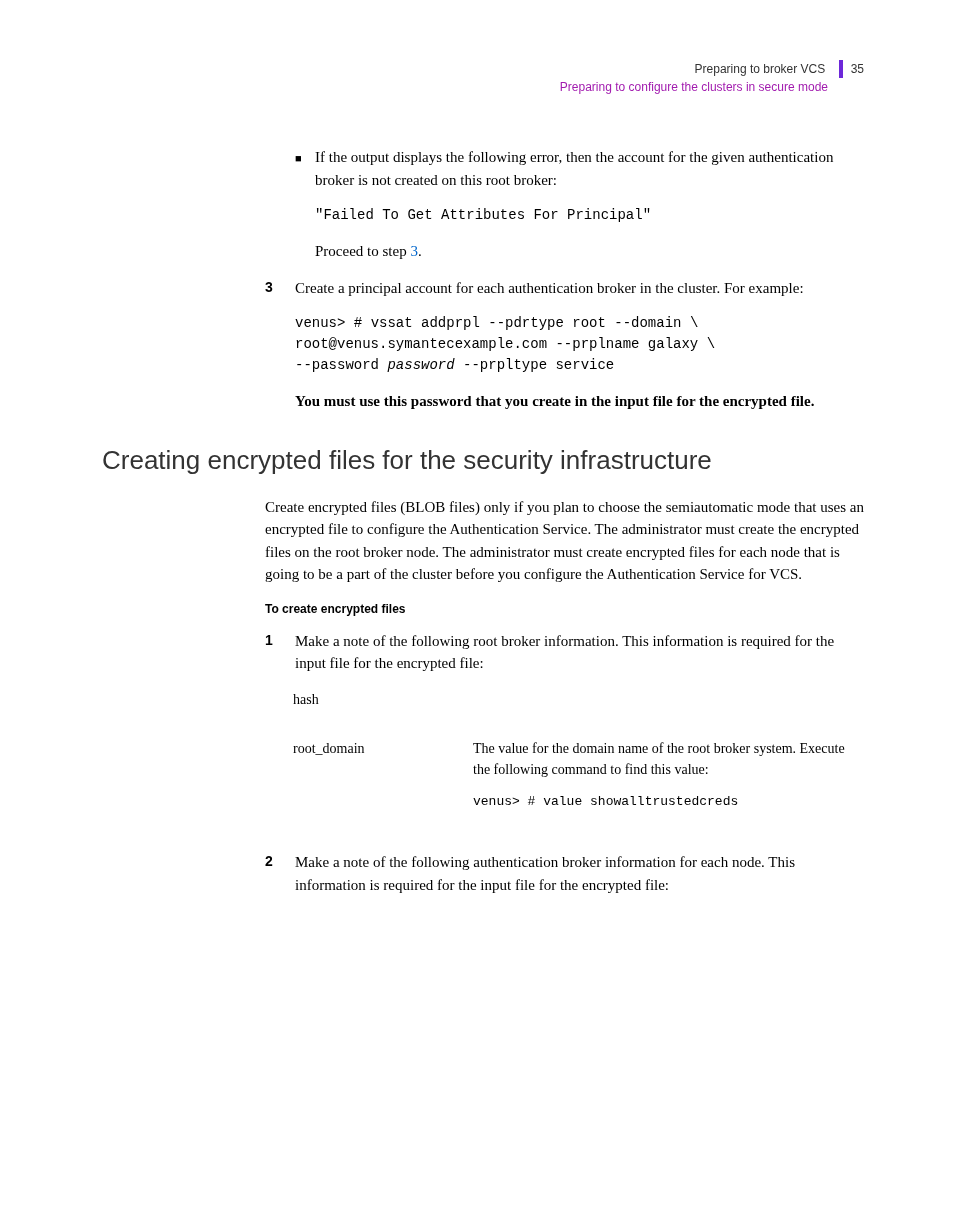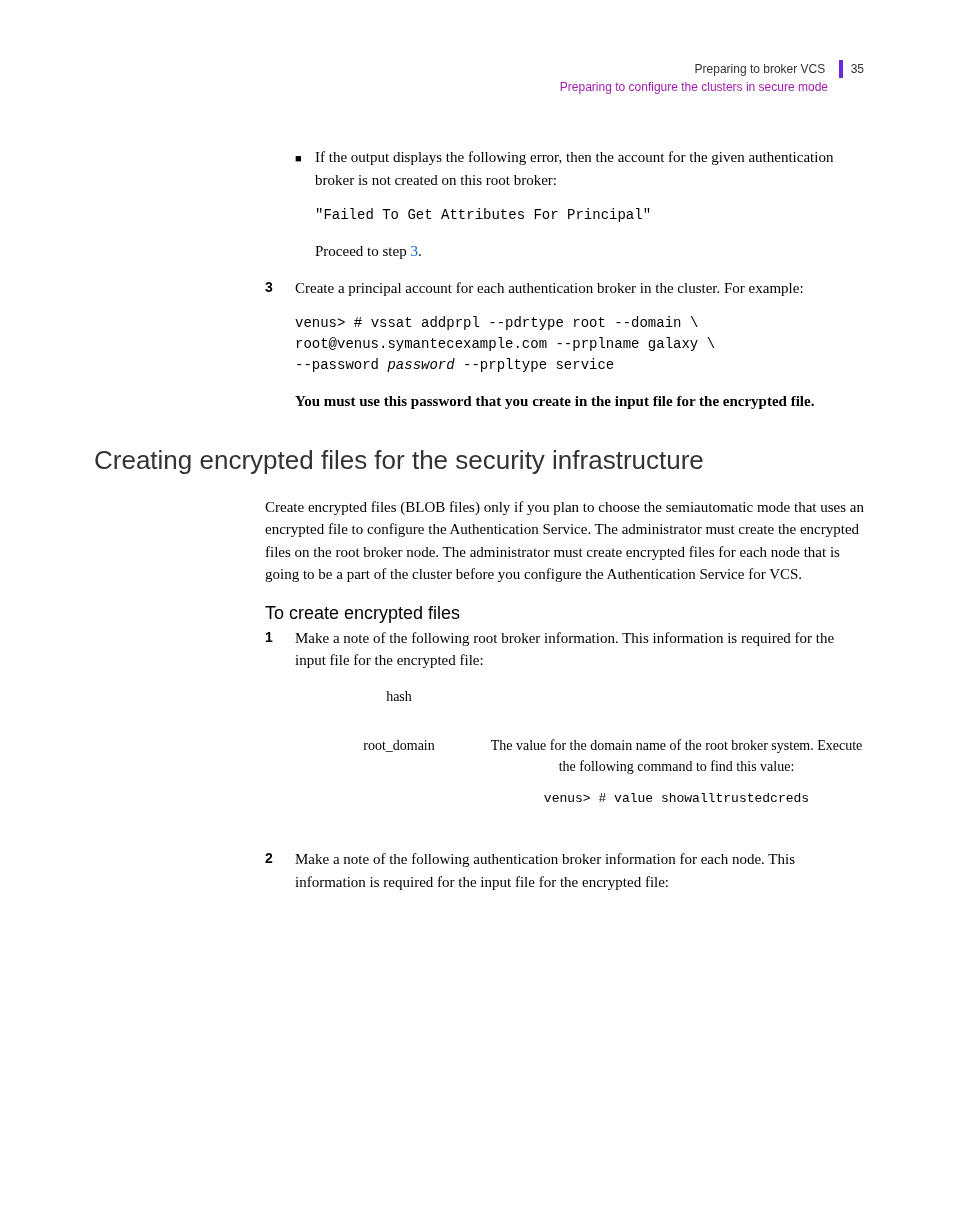--- a/index.html
+++ b/index.html
@@ -96,35 +96,35 @@
       margin-bottom: 14px;
       font-weight: bold;
     }
     .section-heading {
       font-family: Arial, Helvetica, sans-serif;
       font-size: 26px;
       font-weight: normal;
       color: #333;
       margin-top: 28px;
       margin-bottom: 16px;
-      margin-left: 4px;
+      margin-left: 12px;
     }
     .section-para {
       margin-bottom: 14px;
     }
     .subheading {
       font-family: Arial, Helvetica, sans-serif;
-      font-weight: normal;
-      font-size: 18px;
+      font-weight: bold;
+      font-size: 12px;
+      margin-bottom: 12px;
     }
     .def-table {
-      margin-left: 44px;
+      margin-left: 28px;
       margin-top: 14px;
       margin-bottom: 28px;
-      text-align: center;
     }
     .def-row {
       display: flex;
       margin-bottom: 28px;
     }
     .def-term {
       flex-shrink: 0;
       width: 180px;
       font-size: 14px;
     }

